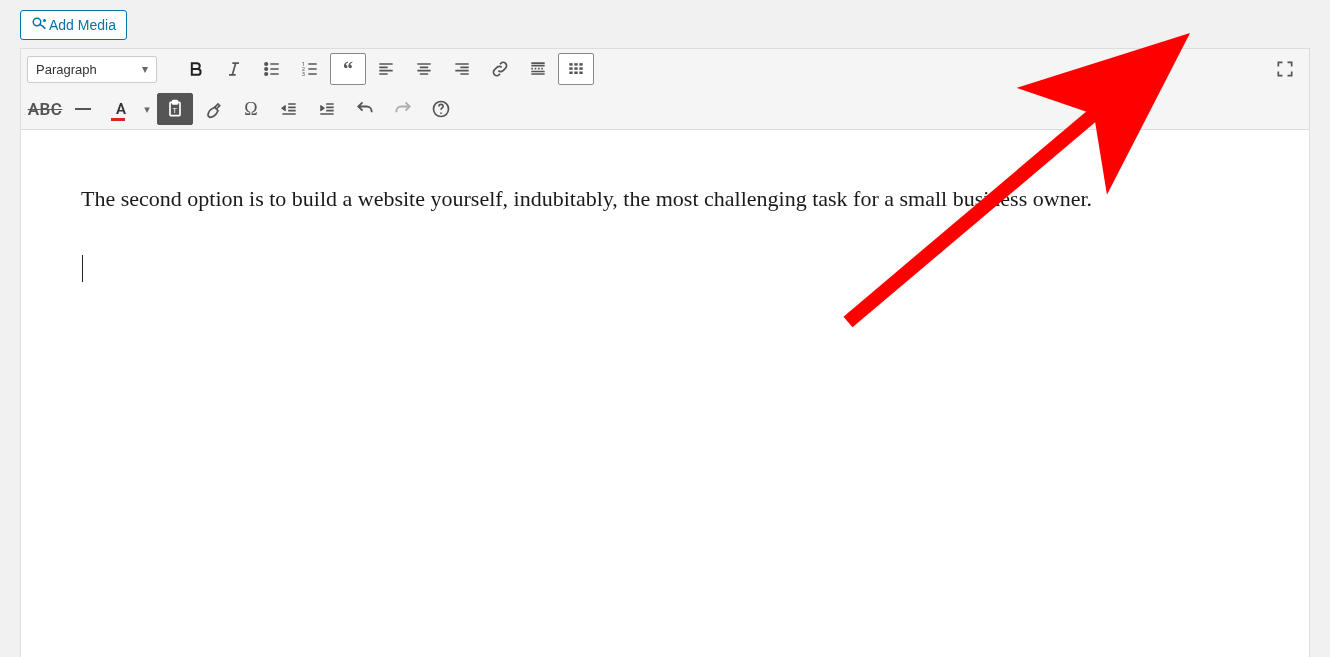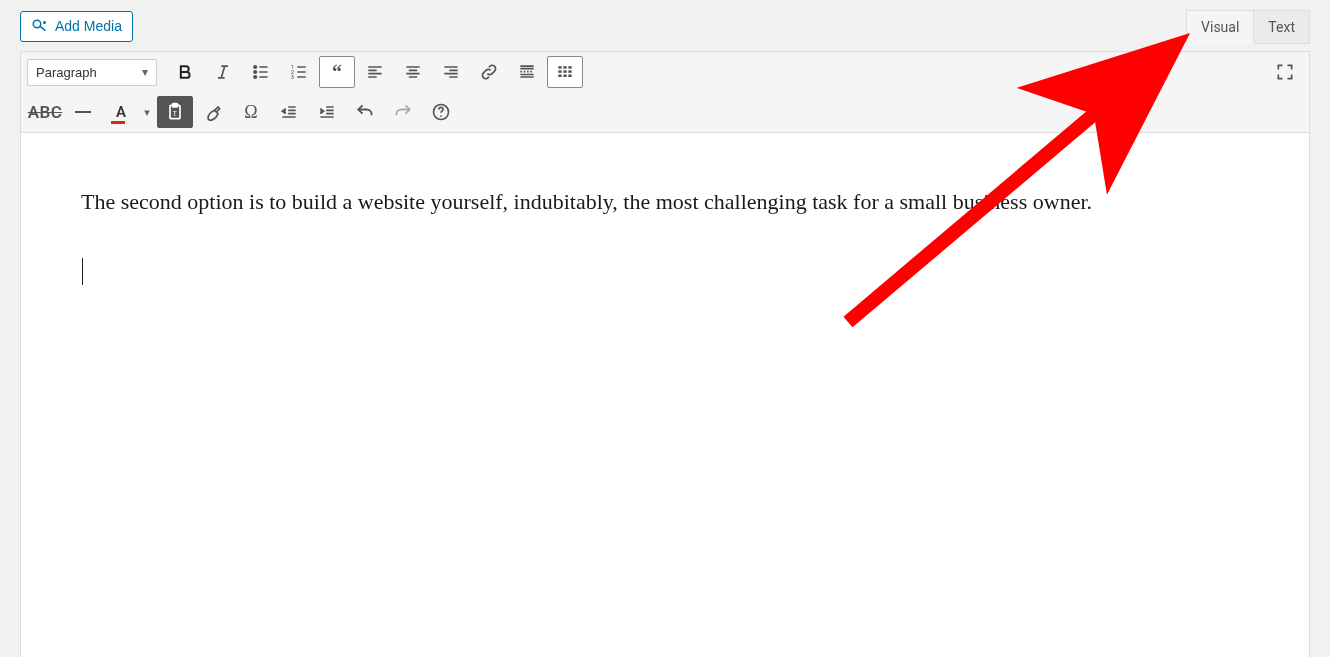--- a/index.html
+++ b/index.html
@@ -1,27 +1,27 @@
 <!DOCTYPE html>
 <html><head>
 <meta charset="utf-8">
 <style>
   html,body{margin:0;padding:0;font-family:-apple-system,BlinkMacSystemFont,"Segoe UI",Roboto,sans-serif;background:#f1f1f1;font-size:14px;color:#333}
   .editor-wrap{margin:0 20px 0 20px;}
   .media-bar{padding:10px 0 8px 0;display:flex;align-items:center;justify-content:space-between}
-  .add-media{display:inline-flex;align-items:center;gap:6px;border:1px solid #0073aa;background:#fff;color:#0073aa;padding:5px 10px;border-radius:3px;font-size:14px;cursor:pointer;line-height:1.3}
+  .add-media{display:inline-flex;align-items:center;border:1px solid #0073aa;background:#fff;color:#0073aa;padding:5px 10px;border-radius:3px;font-size:14px;cursor:pointer;line-height:1.3}
   .add-media .ic{width:18px;height:18px;display:inline-block}
   .tabs{display:flex;font-size:14px;color:#555;margin-bottom:-1px}
   .tab{padding:8px 14px;border:1px solid #ddd;background:#ebebeb;cursor:pointer;position:relative}
   .tab.active{background:#f5f5f5;border-bottom:1px solid #f5f5f5;z-index:3}
   .tab+.tab{border-left:none}
   .toolbar{background:#f5f5f5;border:1px solid #ddd;position:relative;z-index:2}
   .toolbar-row{display:flex;align-items:center;padding:4px 6px;flex-wrap:wrap;gap:2px}
   .format-select{appearance:none;-webkit-appearance:none;border:1px solid #ccc;background:#fff;font-size:13px;padding:5px 30px 5px 8px;border-radius:2px;min-width:130px;color:#333;cursor:pointer}
-  .select-wrap{position:relative;margin-right:8px}
+  .select-wrap{position:relative;margin-right:19px}
   .select-wrap::after{content:"▾";position:absolute;right:9px;top:50%;transform:translateY(-50%);color:#666;font-size:12px;pointer-events:none}
   .tbtn{width:34px;height:30px;display:flex;align-items:center;justify-content:center;color:#555;border-radius:2px;cursor:pointer;border:1px solid transparent;background:transparent}
   .tbtn.boxed{border:1px solid #888;background:#fff}
   .tbtn.dark{background:#555;color:#fff;border:1px solid #555}
   .tbtn svg{width:20px;height:20px;display:block}
   .spacer{flex:1}
   .color-btn{position:relative}
   .color-btn .underline{position:absolute;left:7px;right:13px;bottom:3px;height:3px;background:#d9261c}
   .color-split{display:flex}
   .color-split .drop{width:16px;display:flex;align-items:center;justify-content:center;font-size:11px;color:#666;cursor:pointer}
@@ -42,24 +42,20 @@
     <button class="add-media">
       <span class="ic">
         <svg viewBox="0 0 24 24" fill="none" stroke="#0073aa" stroke-width="2">
             <circle cx="8" cy="8" r="5"></circle>
             <path d="M11 11c3 1 6 3 8 6"></path>
             <circle cx="18" cy="6" r="2" fill="#0073aa" stroke="none"></circle>
           </svg>
       </span>
       <span>Add Media</span>
     </button>
-    <div class="tabs">
-      <div class="tab active">Visual</div>
-      <div class="tab">Text</div>
-    </div>
   </div>
 
   <div class="toolbar">
     <div class="toolbar-row">
       <div class="select-wrap">
         <select class="format-select">
           <option>Paragraph</option>
         </select>
       </div>
       <div class="tbtn">

